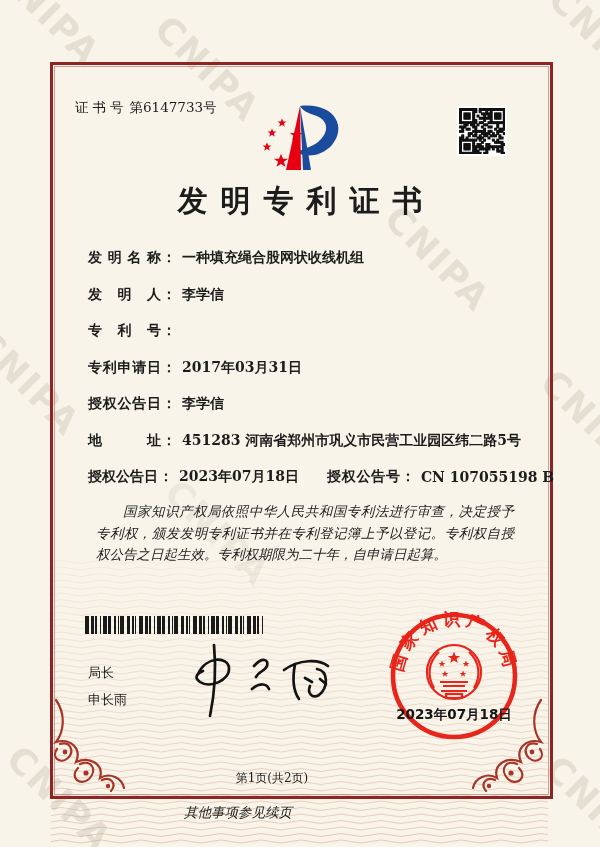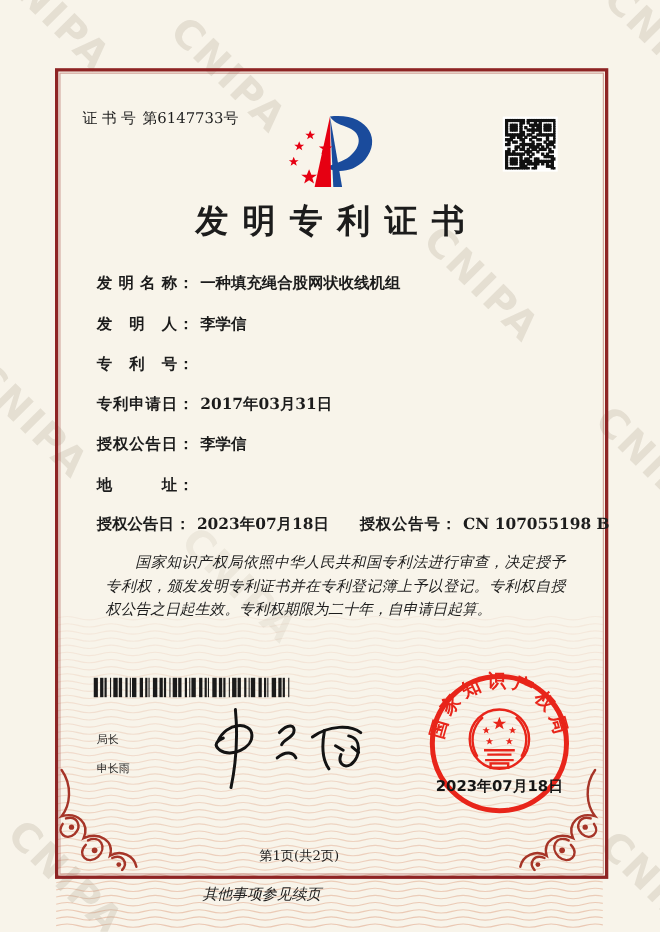--- a/index.html
+++ b/index.html
@@ -27,21 +27,21 @@
   .colon{margin:0 6px 0 1px;}
   .pair2{margin-left:28px;display:flex;align-items:center;}
   
   #paras{left:82px;top:487px;width:446px;z-index:4;font-size:13.5px;font-style:italic;
          line-height:21.5px;text-align:justify;}
   #paras p{margin:14px;text-indent:2em;}
   
   #barcode{left:85px;top:616px;z-index:4;}
   
   #officer{left:88px;top:659px;z-index:4;font-family:"DejaVu Sans","Liberation Sans",sans-serif;
-           font-size:10px;line-height:27px;font-weight:500;}
+           font-size:13px;line-height:27px;font-weight:500;}
   #sig{left:168px;top:636px;z-index:4;}
   
   #seal{left:386px;top:608px;z-index:5;}
   
   #pageno{left:0;top:770px;width:544px;text-align:center;font-size:12px;z-index:4;}
   #contnote{left:0;top:804px;width:476px;text-align:center;font-size:13.5px;font-style:italic;z-index:4;}
   
   #waves{left:51px;top:556px;z-index:0;}
   .corner{z-index:3;}
   svg{display:block;}
@@ -425,20 +425,21 @@
       <span>2017年03月31日</span>
   </div>
   <div class="row">
     <span class="flabel">授权公告日</span>
       <span class="colon">：</span>
       <span>李学信</span>
   </div>
   <div class="row">
     <span class="flabel">地址</span>
       <span class="colon">：</span>
+      <span>451283 河南省郑州市巩义市民营工业园区纬二路5号</span>
   </div>
   <div class="row">
     <span class="flabel">授权公告日</span>
       <span class="colon">：</span>
       <span>2023年07月18日</span>
     <span class="pair2">
       <span class="flabel">授权公告号</span>
         <span class="colon">：</span>
         <span>CN 107055198 B</span>
     </span>

